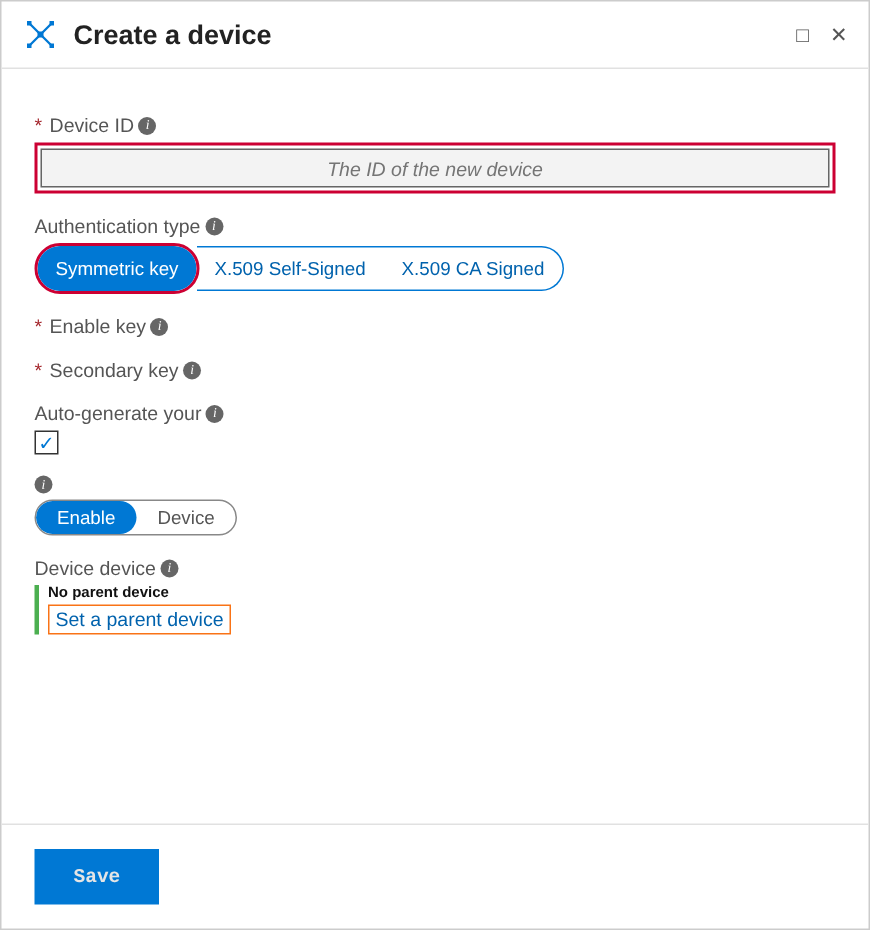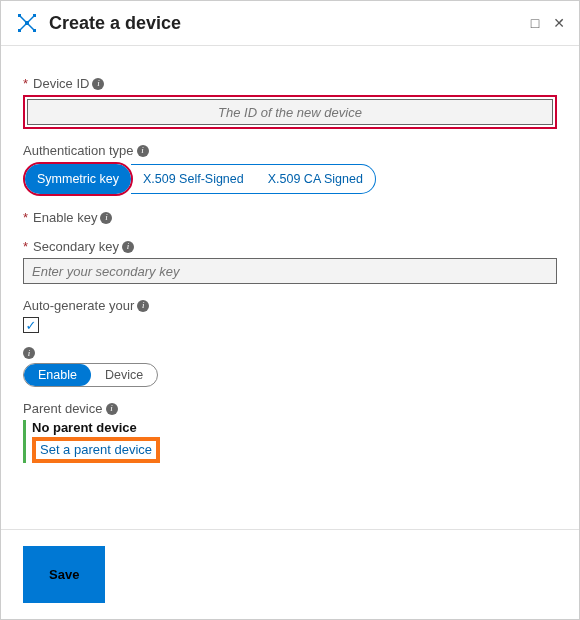--- a/index.html
+++ b/index.html
@@ -71,22 +71,22 @@
     border-radius:14px;
   }
   .pill-highlight { display:inline-block; border:2px solid #cc0033; border-radius:18px; padding:0px;}
   .auth-row { display:flex; align-items:center; gap:0;}
   .checkbox {
     width:16px; height:16px; border:1px solid #333;
     display:flex; align-items:center; justify-content:center;
     color:#0078d4; font-size:13px; cursor:pointer;
   }
   .parent-block { border-left:3px solid #4caf50; padding-left:6px; margin-top:4px;}
-  .parent-block .noparent { font-weight:700; font-size:13px; color:#111;}
-  .link-highlight { display:inline-block; border:4px solid #f97316; padding:1px 4px 2px 4px; margin-top:2px;}
+  .parent-block .noparent { font-weight:700; font-size:10px; color:#111;}
+  .link-highlight { display:inline-block; border:1px solid #f97316; padding:1px 4px 2px 4px; margin-top:2px;}
   .link { color:#0062ad; font-size:13px; cursor:pointer;}
   .toggle-group {
     display:inline-flex;
     border:1px solid #888;
     border-radius:16px;
     height:24px;
     align-items:center;
     overflow:hidden;
   }
   .toggle-opt {
@@ -103,26 +103,27 @@
     border-radius:14px;
   }
   .footer {
     position:absolute;
     bottom:0; left:0; right:0;
     border-top:1px solid #e1e1e1;
     padding: 16px 22px;
   }
   .save-btn {
     background:#0078d4;
-    color:#000000;
+    color:#e5e5e5;
     border:none;
-    padding: 21px 26px;
+    padding: 11px 26px;
     font-size:13px;
     font-weight:600;
     cursor:pointer;
+    font-family:Liberation Mono, monospace;
   }
 </style>
 </head>
 <body>
 
 <div class="header">
   <div class="logo">
     <svg width="22" height="22" viewBox="0 0 22 22">
       <g fill="#0078d4">
         <rect x="9" y="9" width="4" height="4"></rect>
@@ -182,21 +183,20 @@
       <span class="info-icon">i</span>
     </div>
   </div>
 
   <div class="field">
     <div class="field-label">
       <span class="required">*</span>
       <span>Secondary key</span>
       <span class="info-icon">i</span>
     </div>
-    <input class="text-input" type="text" placeholder="Enter your secondary key" style="">
   </div>
 
   <div class="field">
     <div class="field-label">
       <span>Auto-generate your</span>
       <span class="info-icon">i</span>
     </div>
     <div class="checkbox">
       <span>✓</span>
     </div>
@@ -207,21 +207,21 @@
       <span class="info-icon">i</span>
     </div>
     <div class="toggle-group">
       <span class="toggle-opt selected">Enable</span>
       <span class="toggle-opt">Device</span>
     </div>
   </div>
 
   <div class="field">
     <div class="field-label">
-      <span>Parent device</span>
+      <span>Device device</span>
       <span class="info-icon">i</span>
     </div>
     <div class="parent-block">
       <div class="noparent">No parent device</div>
       <div class="link-highlight">
         <span class="link">Set a parent device</span>
       </div>
     </div>
   </div>
 

